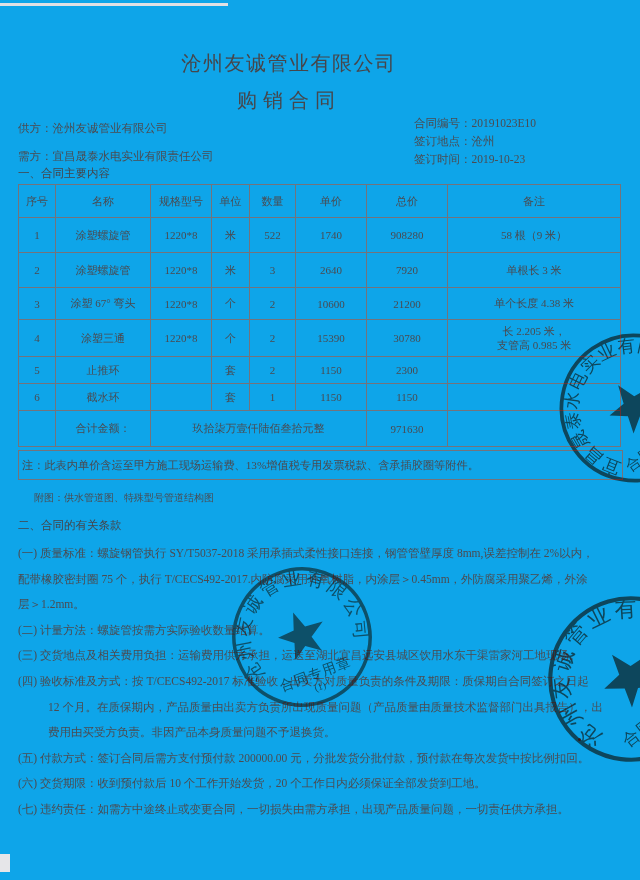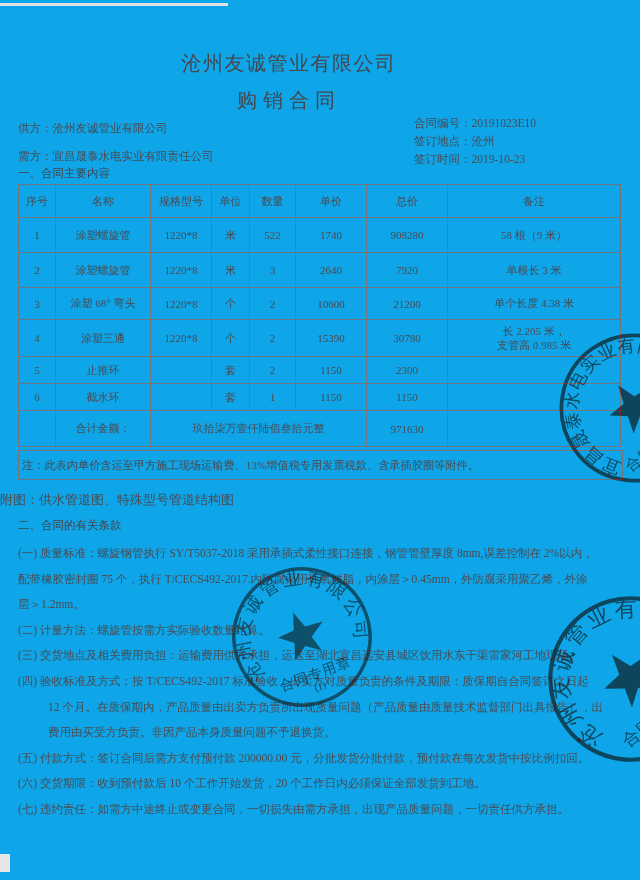--- a/index.html
+++ b/index.html
@@ -24,21 +24,21 @@
   .table-wrap{left:18px;top:184px;width:604px;}
   table{border-collapse:collapse;table-layout:fixed;width:602px;}
   td,th{border:1px solid #73737b;font-size:11px;font-weight:normal;
         text-align:center;vertical-align:middle;color:#4a4a50;padding:0 2px;overflow:hidden;}
   .note-box{width:600px;border:1px solid #73737b;margin-top:3px;height:28px;
             line-height:28px;font-size:11.2px;padding-left:3px;color:#4a4a50;
             white-space:nowrap;}
   .rk2:empty{display:none;}
   .rk-line{line-height:14px;}
   
-  .attachment{left:0;top:491px;font-size:13px;}
+  .attachment{left:34px;top:491px;font-size:10px;}
   .clauses{left:18px;top:541px;width:606px;font-size:11.5px;color:#4b4b51;}
   .cl{line-height:25.6px;white-space:nowrap;}
   .ind{padding-left:30px;}
   
   .seal{position:absolute;mix-blend-mode:multiply;opacity:.8;}
   .seal text{font-family:"Liberation Serif","DejaVu Serif",serif;}
   .seal-buyer{left:554px;top:328px;transform:rotate(-35deg);}
   .seal-supplier-center{left:227px;top:562px;transform:rotate(-20deg);opacity:.72;}
   .seal-supplier-right{left:542px;top:590px;transform:rotate(-38deg);}
   .ring-long{font-size:16.5px;letter-spacing:1px;}
@@ -115,21 +115,21 @@
         <td>涂塑螺旋管</td>
         <td>1220*8</td>
         <td>米</td>
         <td>3</td>
         <td>2640</td>
         <td>7920</td>
         <td>单根长 3 米</td>
       </tr>
       <tr style="height:32px">
         <td>3</td>
-        <td>涂塑 68° 弯头</td>
+        <td>涂塑 67° 弯头</td>
         <td>1220*8</td>
         <td>个</td>
         <td>2</td>
         <td>10600</td>
         <td>21200</td>
         <td>单个长度 4.38 米</td>
       </tr>
       <tr style="height:37px">
         <td>4</td>
         <td>涂塑三通</td>

